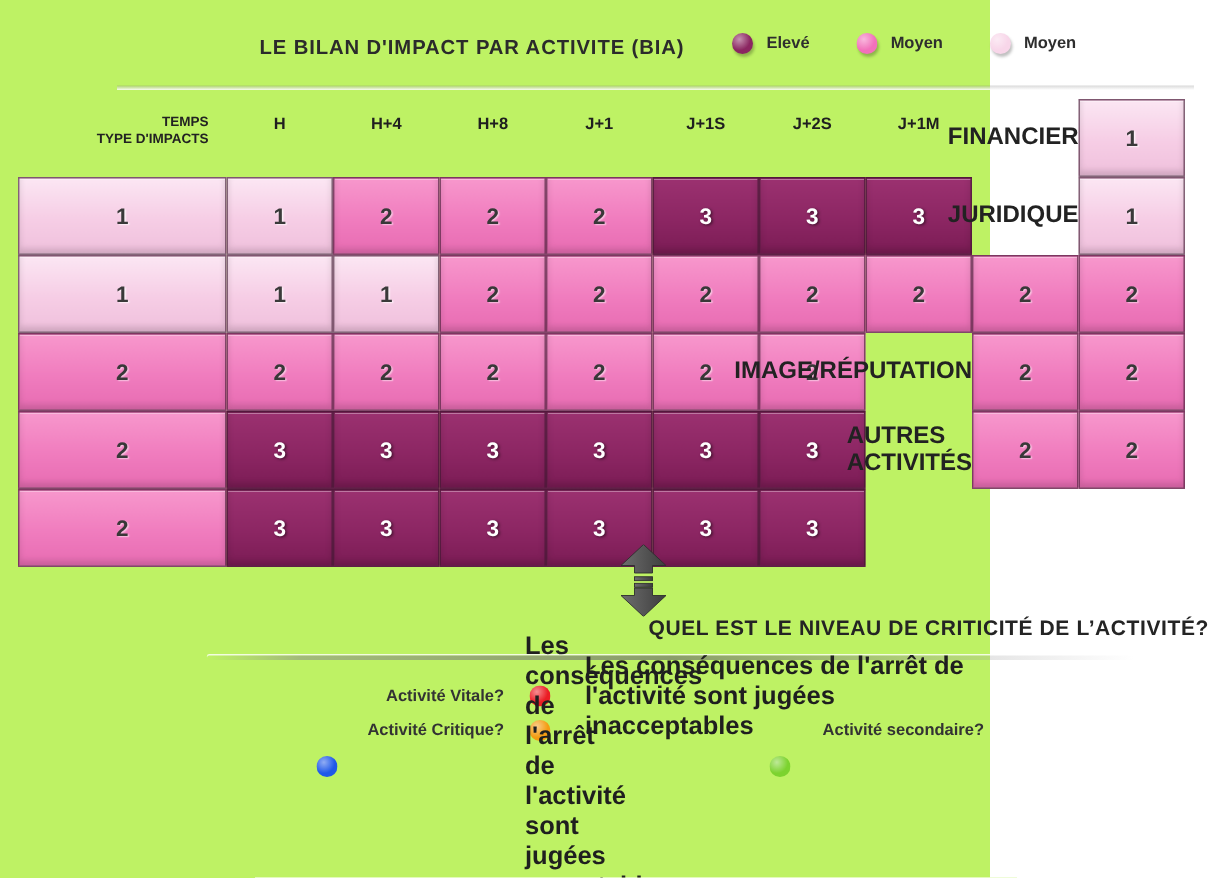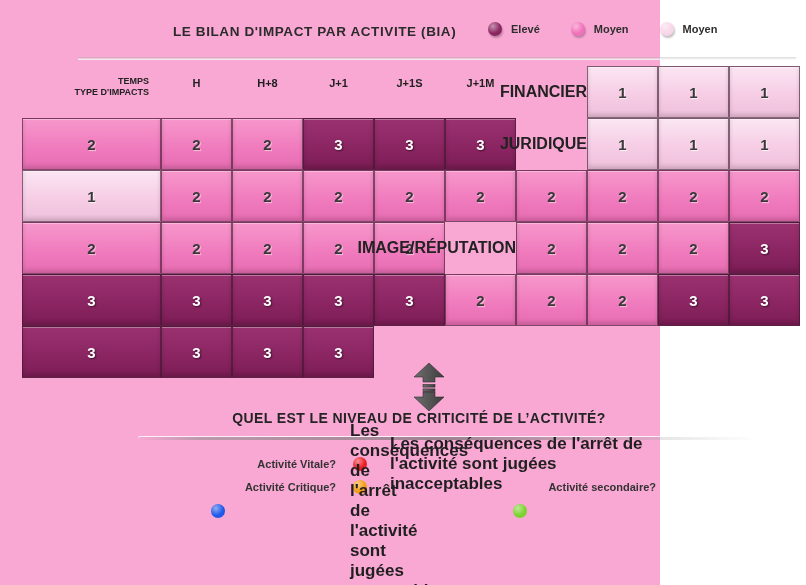--- a/index.html
+++ b/index.html
@@ -1,54 +1,54 @@
 <!DOCTYPE html>
 <html><head>
 <meta charset="utf-8">
 <style>
   * { margin: 0; padding: 0; box-sizing: border-box; }
   html, body { width: 806px; height: 585px; background: #ffffff; overflow: hidden;
     font-family: "Liberation Sans", sans-serif; }
-  .page { position: relative; width: 660px; height: 585px; background: #f9a8d4; }
+  .page { position: relative; width: 660px; height: 585px; background: #bef264; }
 
   
   .title { position: absolute; top: 24px; left: 173px; font-size: 13.5px; font-weight: bold;
     letter-spacing: 0.6px; color: #2b2b2b; }
   .impact-legend { position: absolute; top: 22px; left: 488px; display: flex; align-items: flex-end; }
   .impact-legend .leg-item { display: flex; align-items: center; margin-right: 31px; }
   .leg-dot { width: 14px; height: 14px; border-radius: 50%; margin-right: 9px;
     box-shadow: 1px 2px 2px rgba(0,0,0,0.25); }
   .leg-label { font-size: 11px; font-weight: bold; color: #2e2e2e; }
 
   .divider-1 { position: absolute; top: 57px; left: 78px; width: 718px; height: 3px;
     background: linear-gradient(180deg, rgba(120,120,120,0.28), rgba(255,255,255,0.9)); }
 
   
-  .matrix-grid { position: absolute; top: 66px; left: 22px; display: grid;
+  .matrix-grid { position: absolute; top: 66px; left: 12px; display: grid;
     grid-template-columns: 139px repeat(9, 71px); grid-auto-rows: 52px; }
   .corner-cell { grid-row: 1; grid-column: 1; height: 34px; display: flex; flex-direction: column;
     justify-content: flex-end; align-items: flex-end; padding: 0 12px 2px 0;
     font-size: 9px; font-weight: bold; color: #222; line-height: 1.25; text-align: right; }
   .col-header { height: 34px; display: flex; align-items: center; justify-content: center;
     font-size: 11px; font-weight: bold; color: #1f1f1f; }
   .row-label { display: flex; align-items: center; justify-content: flex-end;
     padding-right: 0; font-size: 16px; font-weight: bold; color: #222; text-align: left; }
   .cell { display: flex; align-items: center; justify-content: center;
     font-size: 15px; font-weight: bold; border: 1px solid rgba(58,22,45,0.62);
     box-shadow: inset 0 1px 0 rgba(255,255,255,0.35), inset 0 -3px 4px rgba(0,0,0,0.14); }
   .lvl-1 { background: linear-gradient(180deg, #fbe6f3 0%, #f6cde5 55%, #efc0dc 100%);
     color: #3a3a3a; text-shadow: 1px 1px 1px rgba(255,255,255,0.75); }
   .lvl-2 { background: linear-gradient(180deg, #f797cc 0%, #f07cbe 55%, #e76cb2 100%);
     color: #383838; text-shadow: 1px 1px 1px rgba(255,255,255,0.55); }
   .lvl-3 { background: linear-gradient(180deg, #9b3170 0%, #8c2663 55%, #7b1c55 100%);
     color: #ffffff; text-shadow: 1px 1px 2px rgba(0,0,0,0.55); }
 
   
   .arrow-wrap { position: absolute; top: 363px; left: 412px; width: 34px; height: 48px; }
-  .question { position: absolute; top: 410px; left: 0; width: 806px; text-align: center;
+  .question { position: absolute; top: 410px; left: 0; width: 806px; text-align: right;
     padding-left: 32px; font-size: 14px; font-weight: bold; letter-spacing: 0.4px; color: #242424; }
   .divider-2 { position: absolute; top: 437px; left: 138px; width: 618px; height: 3px;
     border-radius: 2px;
     background: linear-gradient(90deg, rgba(150,150,150,0) 0%, rgba(140,140,140,0.55) 10%,
       rgba(110,110,110,0.65) 50%, rgba(160,160,160,0.35) 80%, rgba(200,200,200,0) 100%);
     box-shadow: 0 -1px 0 rgba(255,255,255,0.8); }
 
   
   .crit-legend { position: absolute; top: 452px; left: 95px; display: grid;
     grid-template-columns: 245px 40px auto; grid-auto-rows: 23.5px; align-items: center; }
@@ -81,23 +81,25 @@
 
   <div class="divider-1"></div>
 
   <div class="matrix-grid">
     <div class="corner-cell">
       <span>TEMPS</span>
       <span>TYPE D'IMPACTS</span>
     </div>
 
   <div class="col-header">H</div>
+      <div class="col-header">H+4</div>
       <div class="col-header">H+8</div>
       <div class="col-header">J+1</div>
       <div class="col-header">J+1S</div>
+      <div class="col-header">J+2S</div>
       <div class="col-header">J+1M</div>
       <div class="row-label">FINANCIER</div>
       <div class="cell lvl-1">1</div>
       <div class="cell lvl-1">1</div>
       <div class="cell lvl-1">1</div>
       <div class="cell lvl-2">2</div>
       <div class="cell lvl-2">2</div>
       <div class="cell lvl-2">2</div>
       <div class="cell lvl-3">3</div>
       <div class="cell lvl-3">3</div>
@@ -124,20 +126,21 @@
       <div class="row-label">IMAGE/RÉPUTATION</div>
       <div class="cell lvl-2">2</div>
       <div class="cell lvl-2">2</div>
       <div class="cell lvl-2">2</div>
       <div class="cell lvl-3">3</div>
       <div class="cell lvl-3">3</div>
       <div class="cell lvl-3">3</div>
       <div class="cell lvl-3">3</div>
       <div class="cell lvl-3">3</div>
       <div class="cell lvl-3">3</div>
+      <div class="row-label">AUTRES ACTIVITÉS</div>
       <div class="cell lvl-2">2</div>
       <div class="cell lvl-2">2</div>
       <div class="cell lvl-2">2</div>
       <div class="cell lvl-3">3</div>
       <div class="cell lvl-3">3</div>
       <div class="cell lvl-3">3</div>
       <div class="cell lvl-3">3</div>
       <div class="cell lvl-3">3</div>
       <div class="cell lvl-3">3</div>
     </div>

